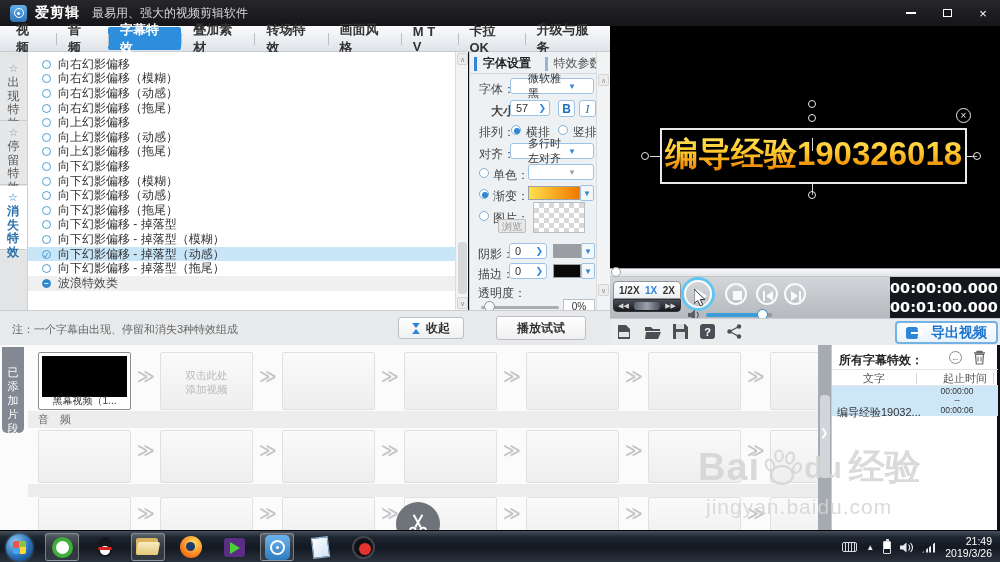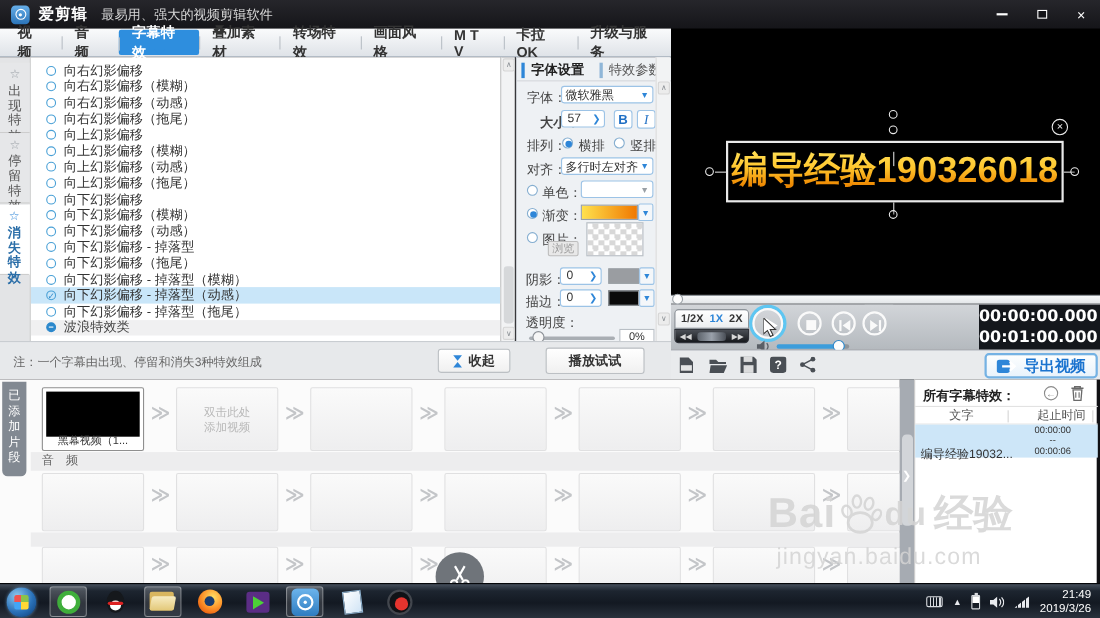--- a/index.html
+++ b/index.html
@@ -56,21 +56,21 @@
   .scr-thumb{position:absolute;left:2px;width:9px;background:#d6d8da;border-radius:3px;}
 
   
   #font-panel{position:absolute;left:469px;top:52px;width:141px;height:258px;background:#eef1f4;border-left:1px solid #c9cdd2;}
   #panel-tabs{position:absolute;left:0;top:2px;width:141px;height:20px;display:flex;border-bottom:1px solid #d4d8dc;}
   .ptab{flex:1;display:flex;align-items:center;font-size:12px;color:#555;}
   .ptab .bar{width:3px;height:14px;background:#2e86d8;margin:0 6px 0 4px;}
   .ptab.act{color:#222;font-weight:bold;}
   .plabel{position:absolute;font-size:12px;color:#444;}
   .pbox{position:absolute;background:#fff;border:1px solid #9cc3e6;border-radius:3px;font-size:11px;color:#333;
-        display:flex;align-items:center;padding:0 3px;height:16px;}
+        display:flex;align-items:center;padding:0 17px;height:16px;}
   .pbox .dd{margin-left:auto;color:#2e86d8;font-size:8px;}
   .spin{position:absolute;background:#fff;border:1px solid #9cc3e6;border-radius:3px;height:16px;display:flex;align-items:center;font-size:11px;padding-left:5px;}
   .spin .arr{margin-left:auto;color:#2e86d8;font-size:9px;font-weight:bold;padding-right:3px;}
   .bibtn{position:absolute;width:17px;height:17px;background:#fff;border:1px solid #9cc3e6;border-radius:3px;
          text-align:center;line-height:16px;font-size:12px;color:#1f6fc4;}
   .radio{position:absolute;width:10px;height:10px;border:1px solid #85aed0;border-radius:50%;background:#fff;}
   .radio.on::after{content:'';position:absolute;left:2px;top:2px;width:6px;height:6px;background:#2e86d8;border-radius:50%;}
   .swatch{position:absolute;height:14px;border:1px solid #9aa0a6;}
   .ddbtn{position:absolute;width:14px;height:16px;background:#f4f7fa;border:1px solid #9cc3e6;border-radius:2px;
          font-size:8px;color:#2e86d8;text-align:center;line-height:15px;}
@@ -140,21 +140,21 @@
   
   #io-row{position:absolute;left:610px;top:318px;width:390px;height:27px;background:#e9ebed;border-top:1px solid #c9cdd1;}
   .io-ic{position:absolute;top:5px;}
   #export-btn{position:absolute;left:285px;top:2px;width:103px;height:23px;background:linear-gradient(#fdfefe,#e9f3fc);
               border:2px solid #74b2e4;border-radius:4px;display:flex;align-items:center;justify-content:center;gap:5px;
               font-size:14px;font-weight:bold;color:#1a73cf;}
 
   
   #bottom{position:absolute;left:0;top:345px;width:818px;height:185px;background:#fbfbfb;overflow:hidden;}
   #clips-tab{position:absolute;left:2px;top:2px;width:22px;height:86px;background:#828992;border-radius:0 0 5px 5px;text-align:center;}
-  #clips-tab .vlbl{display:inline-block;width:12px;color:#fff;font-size:11px;line-height:14px;word-break:break-all;margin-top:6px;}
+  #clips-tab .vlbl{display:inline-block;width:12px;color:#fff;font-size:11px;line-height:14px;word-break:break-all;margin-top:18px;}
   .t-strip{position:absolute;left:28px;width:790px;background:#ededee;}
   .t-strip .slbl{font-size:11px;color:#666;margin-left:10px;line-height:17px;letter-spacing:4px;}
   .t-row{position:absolute;left:0;width:818px;}
   .t-cell{position:absolute;width:93px;background:linear-gradient(#fafafa,#eeeeef);border:1px solid #e0e0e1;border-radius:2px;}
   .t-chev{position:absolute;width:26px;text-align:center;color:#c3c5c8;font-size:17px;font-weight:bold;}
   #clip0{border:1px solid #8f8f8f;background:#fff;}
   #clip0 .img{position:absolute;left:3px;top:3px;right:3px;height:41px;background:#000;}
   #clip0 .clbl{position:absolute;left:0;bottom:1px;width:100%;text-align:center;font-size:10px;color:#333;}
   .ph-line{display:block;text-align:center;font-size:10.5px;color:#b8b8b8;line-height:14px;}
   #scissors{position:absolute;left:396px;top:157px;width:44px;height:44px;background:#6f747a;border-radius:50%;
@@ -303,49 +303,45 @@
       <div class="fx-item" data-interactable="true">
         <span class="fx-ic" data-interactable="false"></span>
         <span class="fx-lb" data-interactable="false">向右幻影偏移（拖尾）</span>
       </div>
       <div class="fx-item" data-interactable="true">
         <span class="fx-ic" data-interactable="false"></span>
         <span class="fx-lb" data-interactable="false">向上幻影偏移</span>
       </div>
       <div class="fx-item" data-interactable="true">
         <span class="fx-ic" data-interactable="false"></span>
-        <span class="fx-lb" data-interactable="false">向上幻影偏移（模糊）</span>
-      </div>
-      <div class="fx-item" data-interactable="true">
-        <span class="fx-ic" data-interactable="false"></span>
         <span class="fx-lb" data-interactable="false">向上幻影偏移（动感）</span>
       </div>
       <div class="fx-item" data-interactable="true">
         <span class="fx-ic" data-interactable="false"></span>
         <span class="fx-lb" data-interactable="false">向上幻影偏移（拖尾）</span>
       </div>
       <div class="fx-item" data-interactable="true">
         <span class="fx-ic" data-interactable="false"></span>
         <span class="fx-lb" data-interactable="false">向下幻影偏移</span>
       </div>
       <div class="fx-item" data-interactable="true">
         <span class="fx-ic" data-interactable="false"></span>
         <span class="fx-lb" data-interactable="false">向下幻影偏移（模糊）</span>
       </div>
       <div class="fx-item" data-interactable="true">
         <span class="fx-ic" data-interactable="false"></span>
         <span class="fx-lb" data-interactable="false">向下幻影偏移（动感）</span>
       </div>
       <div class="fx-item" data-interactable="true">
         <span class="fx-ic" data-interactable="false"></span>
+        <span class="fx-lb" data-interactable="false">向下幻影偏移（拖尾）</span>
+      </div>
+      <div class="fx-item" data-interactable="true">
+        <span class="fx-ic" data-interactable="false"></span>
         <span class="fx-lb" data-interactable="false">向下幻影偏移 - 掉落型</span>
-      </div>
-      <div class="fx-item" data-interactable="true">
-        <span class="fx-ic" data-interactable="false"></span>
-        <span class="fx-lb" data-interactable="false">向下幻影偏移（拖尾）</span>
       </div>
       <div class="fx-item" data-interactable="true">
         <span class="fx-ic" data-interactable="false"></span>
         <span class="fx-lb" data-interactable="false">向下幻影偏移 - 掉落型（模糊）</span>
       </div>
       <div class="fx-item sel" data-interactable="true">
         <span class="fx-ic" data-interactable="false">✓</span>
         <span class="fx-lb" data-interactable="false">向下幻影偏移 - 掉落型（动感）</span>
       </div>
       <div class="fx-item" data-interactable="true">

